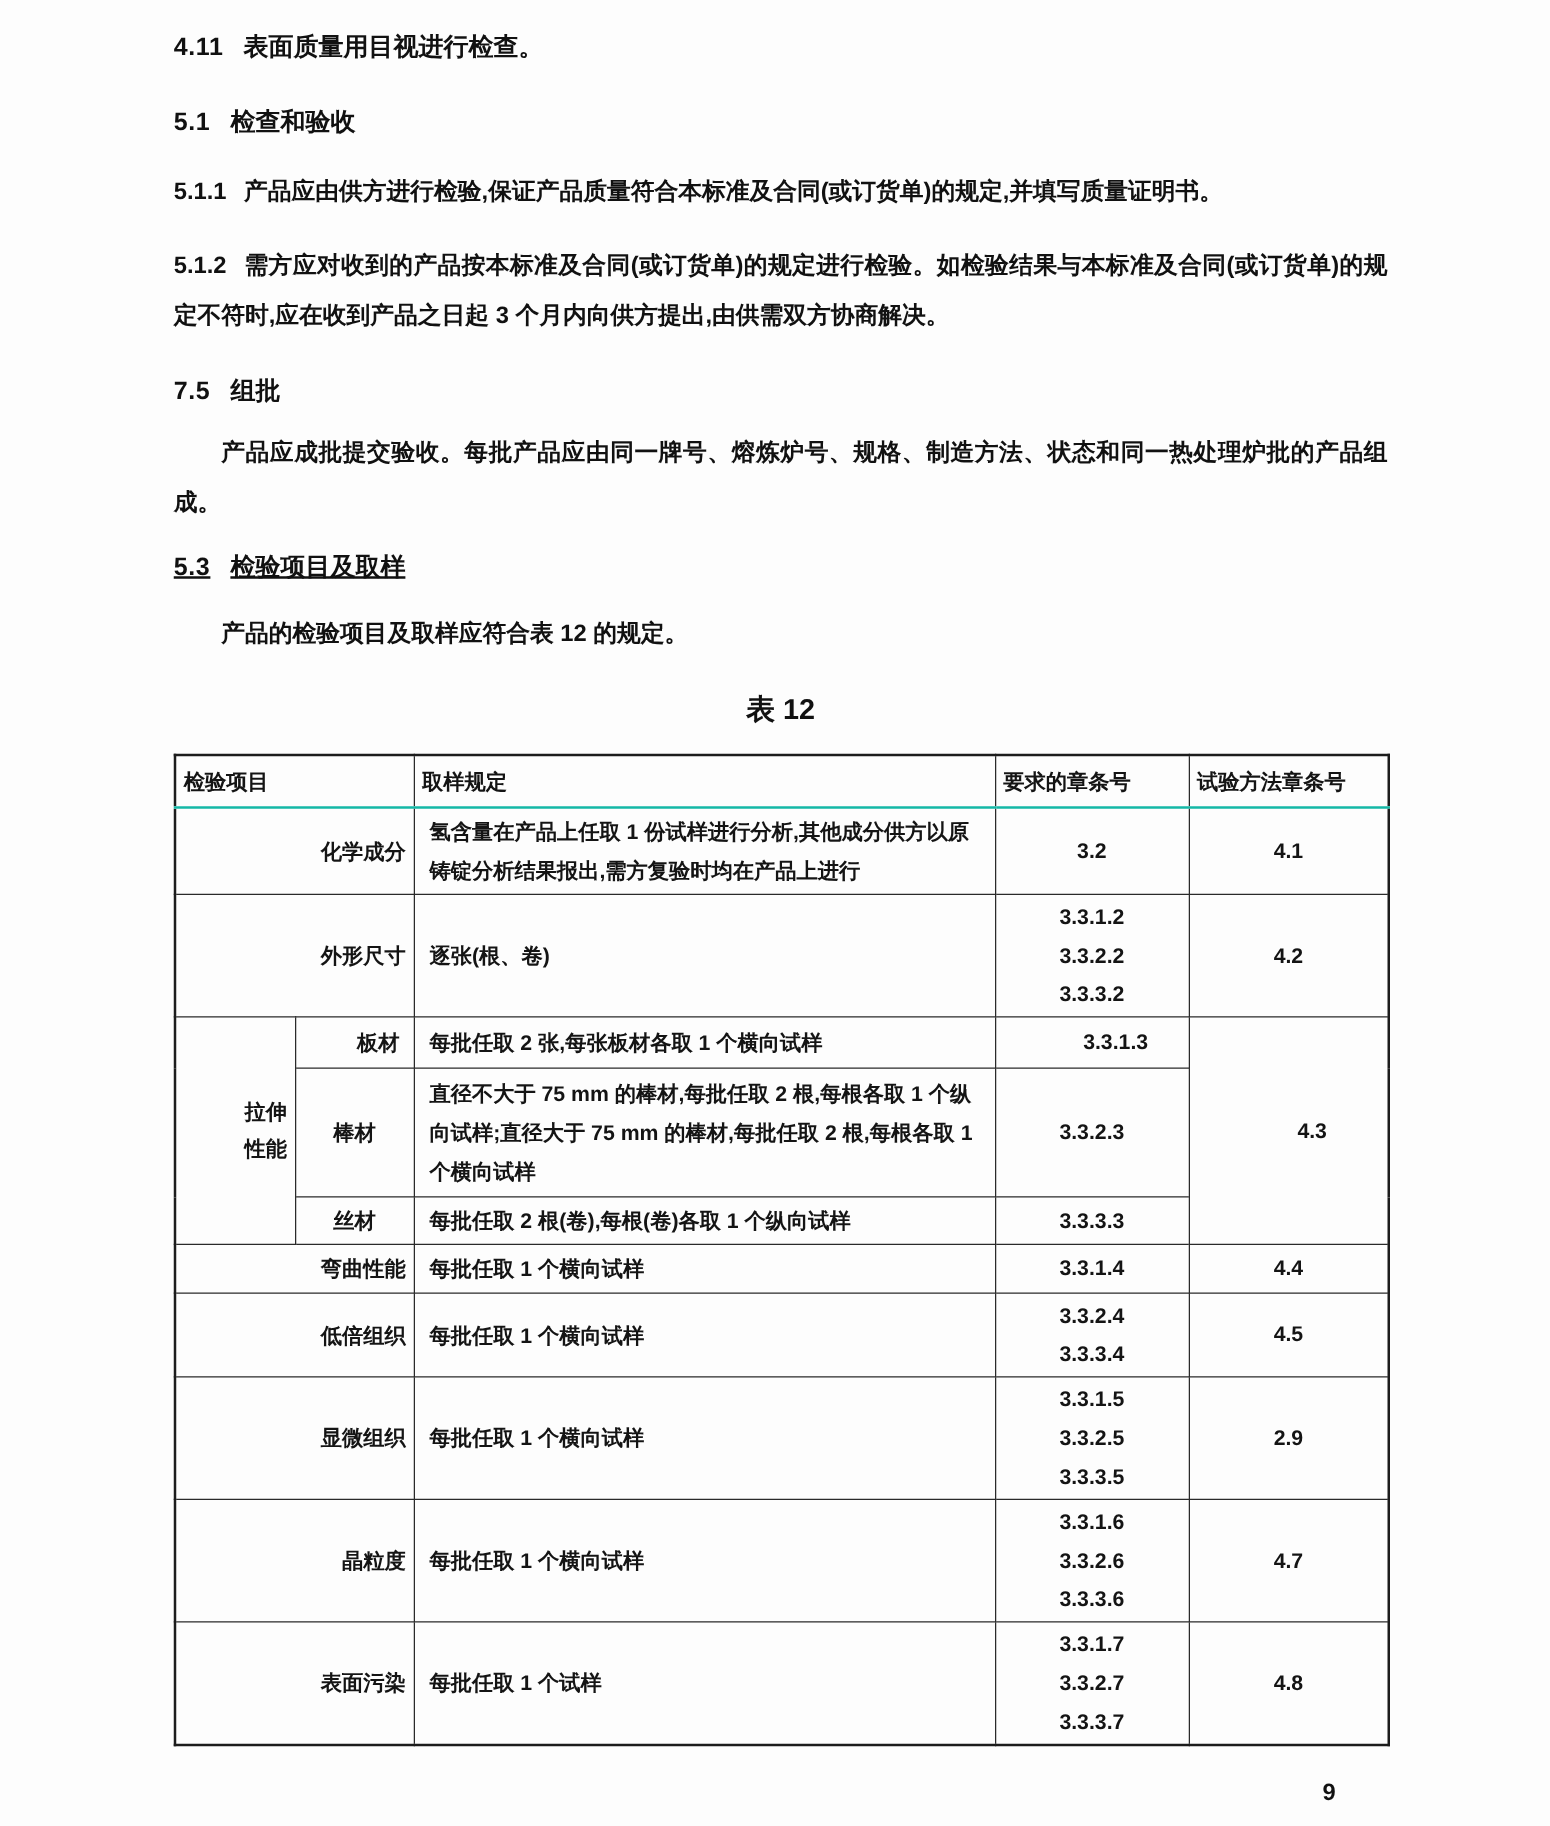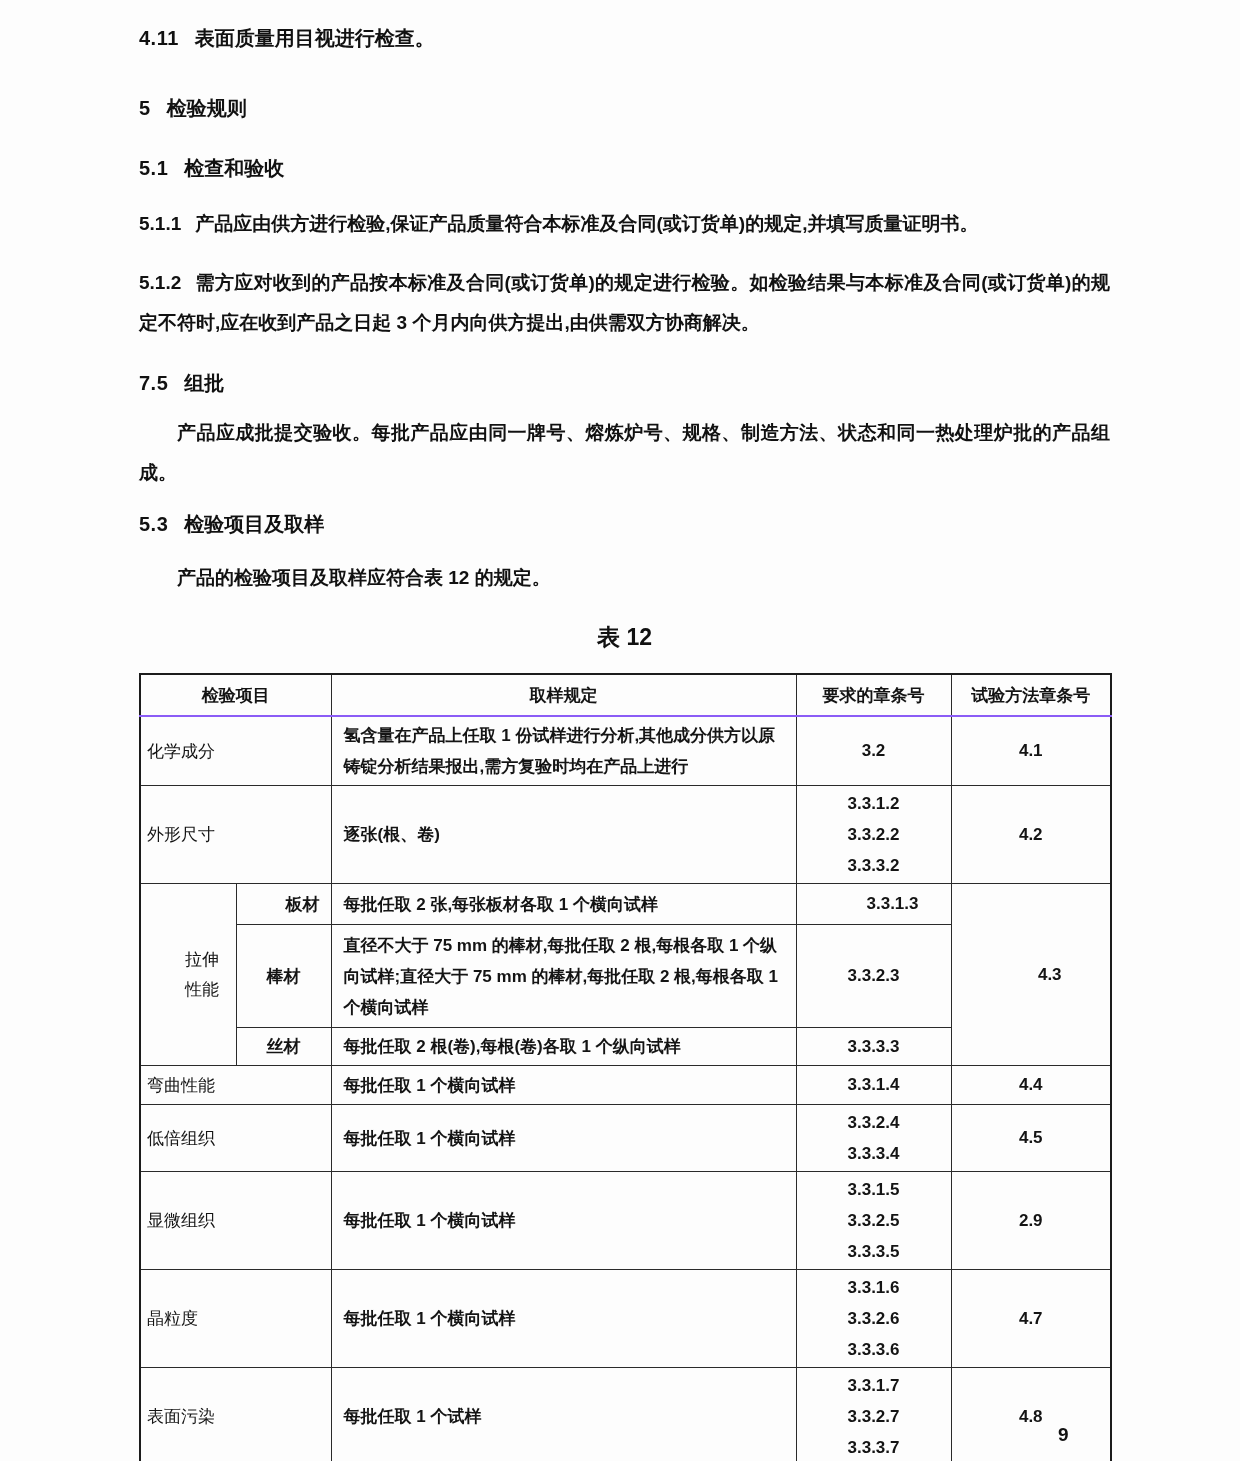--- a/index.html
+++ b/index.html
@@ -26,21 +26,21 @@
   .h-num { font-weight: 700; margin-right: 16px; letter-spacing: 0.5px; }
   .heading {
     font-size: 20px;
     font-weight: 700;
     line-height: 24px;
   }
   .s411 { margin-top: 26px; }
   .s5   { margin-top: 46px; }
   .s51  { margin-top: 36px; }
   .s52  { margin-top: 28px; }
-  .s53  { margin-top: 16px; }
+  .s53  { margin-top: 16px; text-decoration: underline; }
   
   .para {
     font-size: 19px;
     font-weight: 600;
     line-height: 40px;
     text-align: justify;
   }
   .p511 { margin-top: 24px; }
   .p512 { margin-top: 4px; }
   .p52  { margin-top: 18px; text-indent: 2em; }
@@ -64,25 +64,24 @@
     font-weight: 600;
     color: #141414;
   }
   table.t12 td {
     border: 1px solid #2a2a2a;
     vertical-align: middle;
     padding: 2px 6px;
   }
   table.t12 tr.head td {
     font-weight: 700;
-    text-align: center;
-    border-bottom: 2px solid #8b5cf6;
+    border-bottom: 2px solid #14b8a6;
     height: 36px;
   }
-  .c-item   { text-align: left; font-weight: 400; }
+  .c-item   { text-align: right; font-weight: 700; }
   .c-sub    { text-align: center; font-weight: 700; }
   .c-sampling { text-align: left; padding-left: 12px !important; line-height: 31px; }
   .c-req    { text-align: center; }
   .c-method { text-align: center; }
   .c-req .ln { display: block; line-height: 31px; }
   .stack span { display: block; line-height: 30px; }
   
   tr.r-chem td { height: 64px; }
   tr.r-dim  td { height: 90px; }
   tr.r-plate td { height: 36px; padding-left: 44px; }
@@ -105,23 +104,20 @@
 </head>
 <body>
 
 <div class="page">
   <div class="content">
 
     <div class="heading s411">
       <span class="h-num">4.11</span><span>表面质量用目视进行检查。</span>
     </div>
 
-    <div class="heading s5">
-      <span class="h-num">5</span><span>检验规则</span>
-    </div>
 
     <div class="heading s51">
       <span class="h-num">5.1</span><span>检查和验收</span>
     </div>
 
     <p class="para p511">
       <span class="p-num">5.1.1</span><span>产品应由供方进行检验,保证产品质量符合本标准及合同(或订货单)的规定,并填写质量证明书。</span>
     </p>
 
     <p class="para p512">

